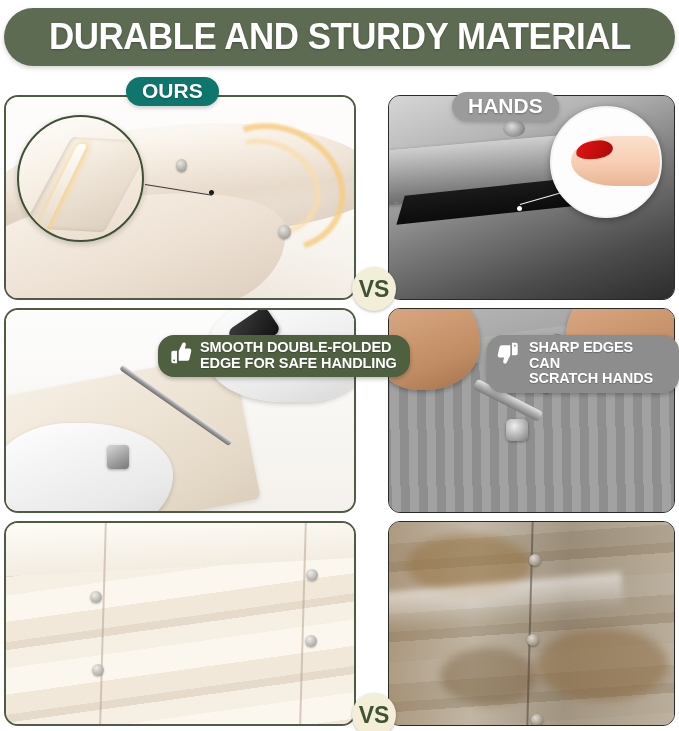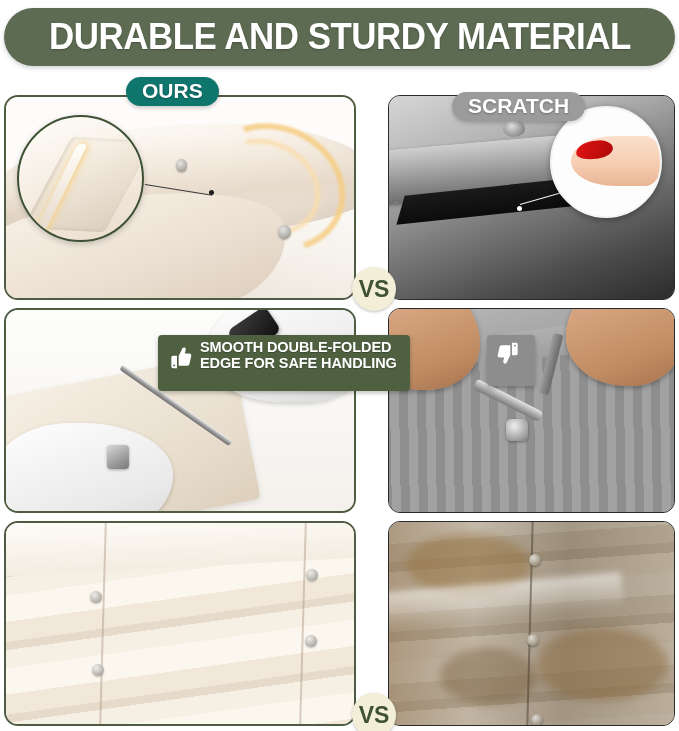--- a/index.html
+++ b/index.html
@@ -71,22 +71,22 @@
     color:#3f5234; font-weight:bold; font-size:23px;
     box-shadow:0 1px 3px rgba(0,0,0,.25);
     line-height:1;
   }
   .vs-1{ left:352px; top:172px; }
   .vs-2{ left:352px; top:385px; }
 
   
   .banner{
     position:absolute; z-index:25;
-    display:flex; align-items:flex-end; gap:7px;
-    border-radius:4px; padding:5px 13px 20px 9px;
+    display:flex; align-items:flex-start; gap:7px;
+    border-radius:16px; padding:5px 13px 6px 9px;
     box-shadow:0 2px 4px rgba(0,0,0,.25);
   }
   .banner-good{ background:#4e6040; }
   .banner-bad { background:#8d8d8d; }
   .banner-text{
     color:#fff; font-weight:bold; font-size:14.5px; line-height:1.08;
     white-space:pre-line; letter-spacing:-.1px;
     text-shadow:0 1px 1px rgba(0,0,0,.25);
   }
   .thumb-ico{ width:26px; height:26px; flex:0 0 26px; }
@@ -350,21 +350,21 @@
 </head>
 <body>
 
 <div id="page">
 
   <div class="header-bar">
     <div class="header-title">DURABLE AND STURDY MATERIAL</div>
   </div>
 
   <div class="tag tag-ours">OURS</div>
-  <div class="tag tag-others">SCRATCH</div>
+  <div class="tag tag-others">HANDS</div>
 
   <div class="row row-1">
 
     <div class="panel panel-ours">
       <div class="art">
         <div class="r1o-bg"></div>
         <div class="r1o-rail"></div>
         <div class="r1o-rail2"></div>
         <div class="r1o-glow"></div>
         <div class="r1o-glow2"></div>
@@ -405,20 +405,22 @@
 EDGE FOR SAFE HANDLING</span>
     </div>
 
     <div class="banner banner-bad b1-bad">
       <span class="thumb-ico">
         <svg viewBox="0 0 24 24">
             <path fill="#ffffff" d="M14.8 2.6h3.6c.9 0 1.6.7 1.6 1.6v8.2c0 .9-.7 1.6-1.6 1.6h-3.6V2.6zM13.2 13.8l-3.4 7.1c-.4.8-1.4 1.1-2.2.7-.7-.4-1.1-1.2-.9-2l.8-3.5H3.4c-1.2 0-2.1-1.1-1.8-2.3l1.7-7.3c.2-1 1.1-1.7 2.1-1.7h7.8v9.0z"></path>
             <circle cx="17.4" cy="5.2" r=".9" fill="#8d8d8d"></circle>
           </svg>
       </span>
+      <span class="banner-text">SHARP EDGES CAN
+SCRATCH HANDS</span>
     </div>
 
     <div class="vs vs-1">VS</div>
   </div>
 
   <div class="row row-2">
 
     <div class="panel panel-ours">
       <div class="art">
         <div class="r2o-bg"></div>

